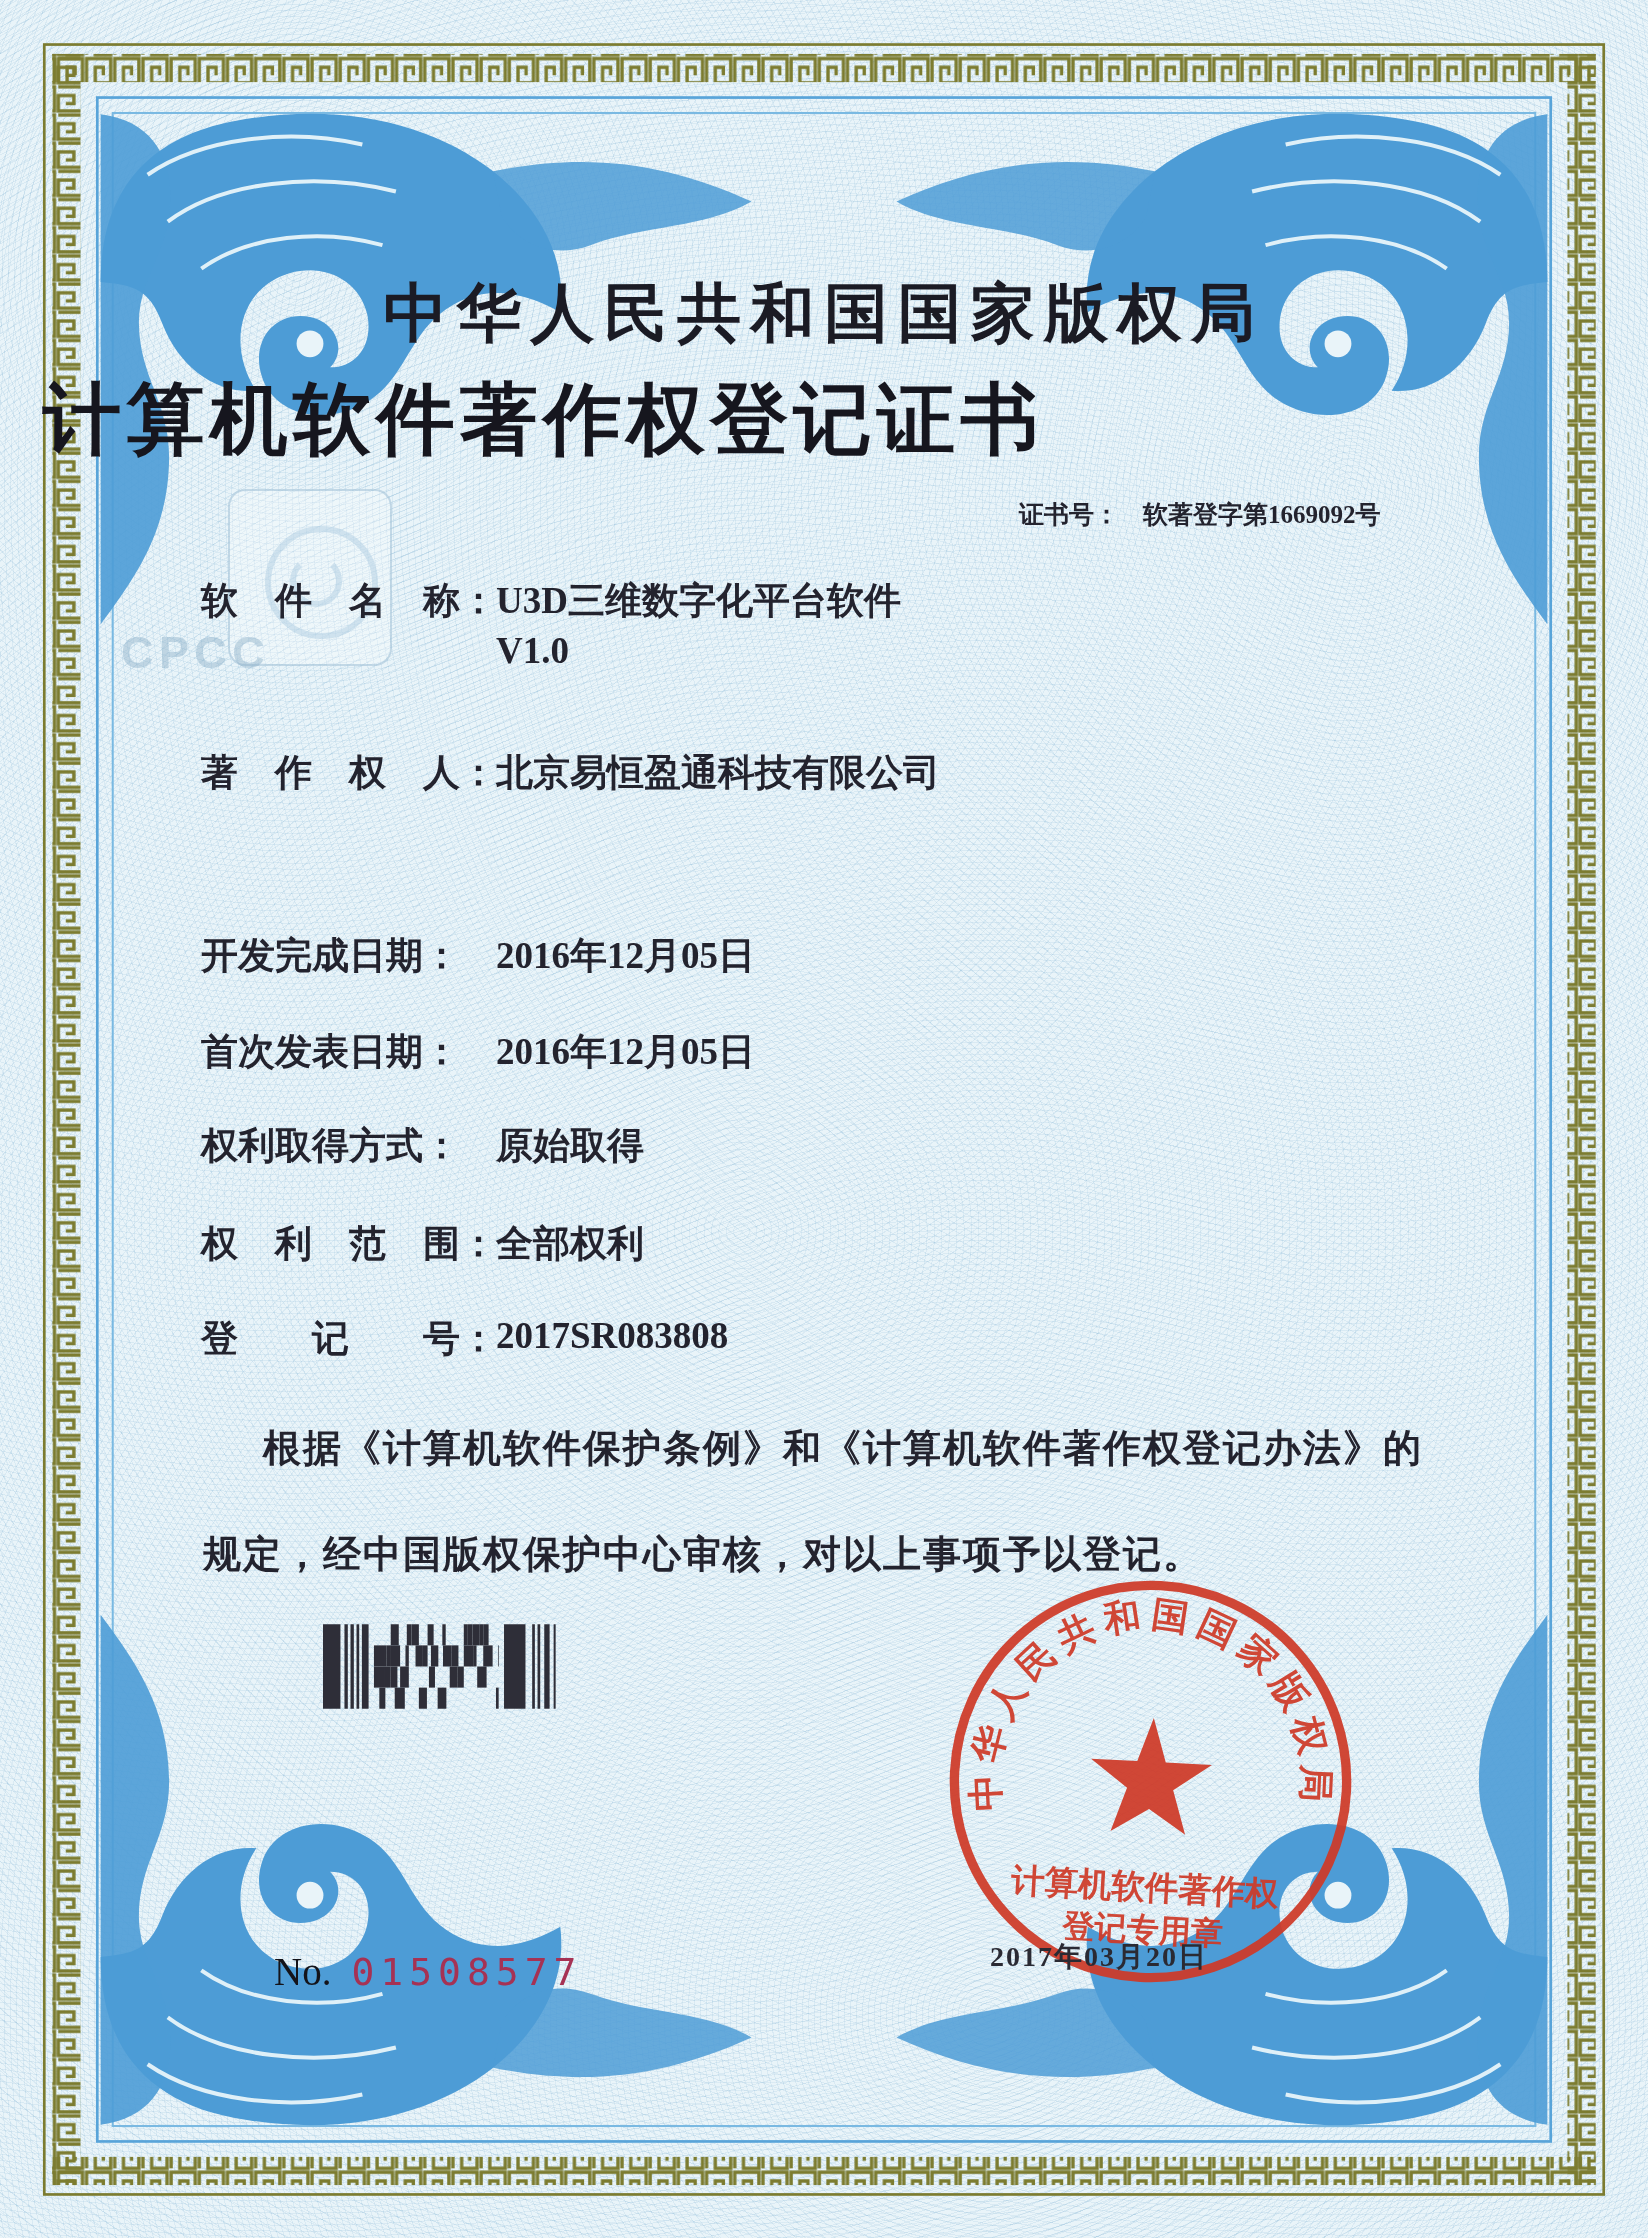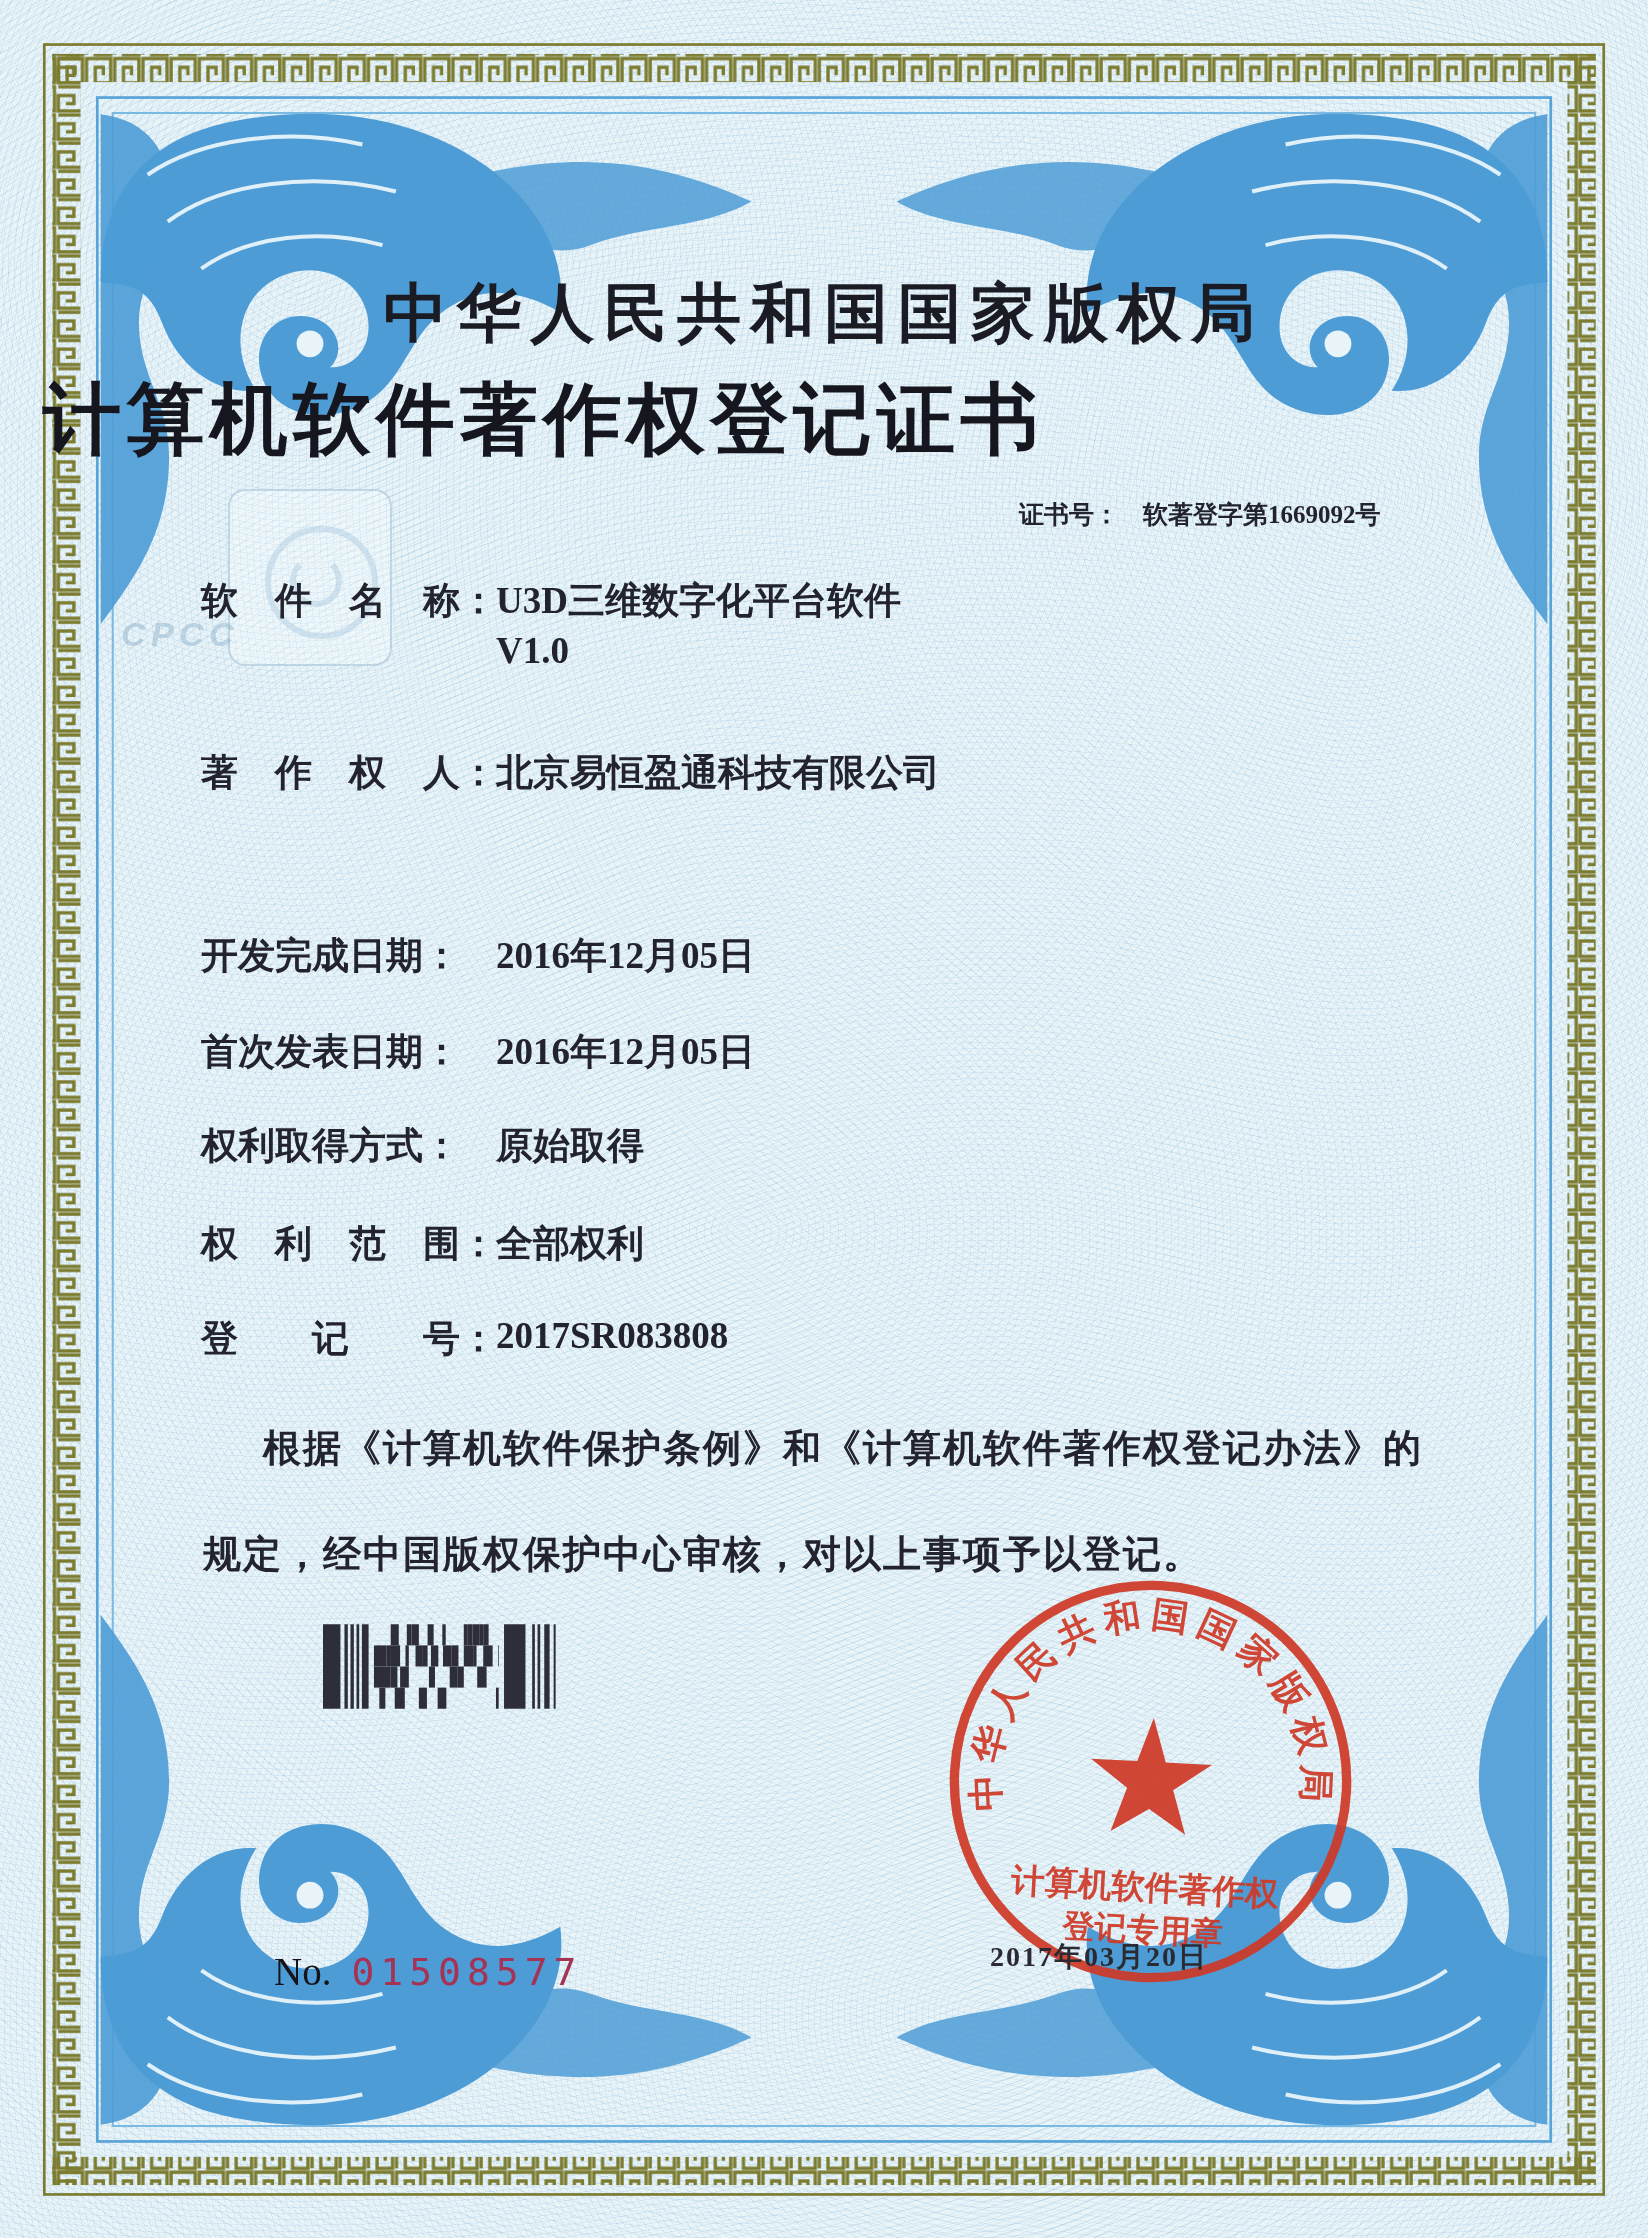--- a/index.html
+++ b/index.html
@@ -41,22 +41,22 @@
   .serial{position:absolute;left:274px;top:1949px;font-size:39px;white-space:nowrap;}
   .serial .no{color:#14141a;}
   .serial .num{font-family:"DejaVu Sans Mono","Liberation Mono",monospace;color:#a63254;
     margin-left:20px;letter-spacing:6px;font-size:38px;font-weight:500;}
   .watermark{position:absolute;left:228px;top:489px;width:160px;height:173px;border-radius:17.4px;
     border:2px solid rgba(150,185,210,.5);background:rgba(255,255,255,.25);}
   .wm-swirl{position:absolute;left:35px;top:35px;width:101px;height:101px;border-radius:50%;
     border:6.7px solid rgba(175,205,225,.5);}
   .wm-swirl::after{content:"";position:absolute;left:19px;top:23px;width:40px;height:40px;border-radius:50%;
     border:6px solid rgba(175,205,225,.5);border-top-color:transparent;}
-  .wm-text{position:absolute;left:-109px;top:124px;font-size:34px;letter-spacing:5.4px;
-    color:rgba(140,175,200,.45);font-weight:bold;font-family:"Liberation Sans",sans-serif;font-style:italic;}
+  .wm-text{position:absolute;left:-109px;top:136px;font-size:45px;letter-spacing:5.4px;
+    color:rgba(140,175,200,.45);font-weight:bold;font-family:"Liberation Sans",sans-serif;}
 </style>
 </head>
 <body>
 
 <div class="page">
 
   <svg class="frame" viewBox="0 0 2456 3336">
     <defs>
       <pattern id="meaH" width="42" height="42" patternUnits="userSpaceOnUse">
         <path d="M3,39 V3 H39 V39 H16 V16 H28 V28" fill="none" stroke="#7c7c30" stroke-width="5"></path>

